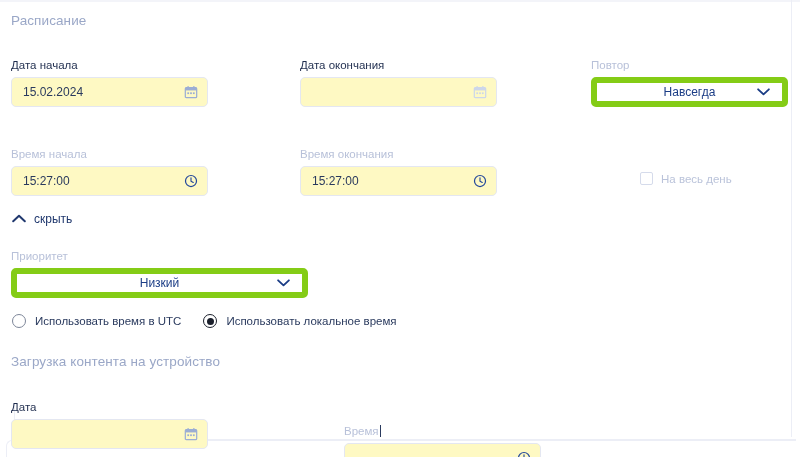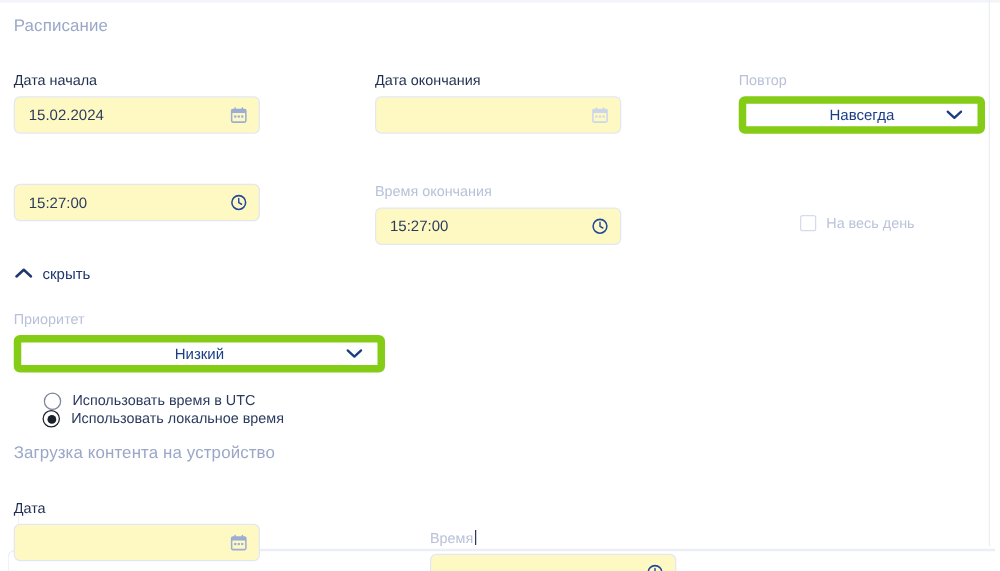--- a/index.html
+++ b/index.html
@@ -270,20 +270,21 @@
       <span class="value">Навсегда</span>
       <span class="chev">
         <svg width="13" height="9" viewBox="0 0 14 9" aria-hidden="true">
           <path d="M1.2 1.6 L7 7 L12.8 1.6" fill="none" stroke="#1b3d86" stroke-width="2" stroke-linecap="round" stroke-linejoin="round"></path>
         </svg>
       </span>
     </div>
   </div>
 
   <div class="field" style="left:11px; top:147px; width:197px;">
+    <div class="field-label label-muted">Время начала</div>
     <div class="control">
       <span class="value">15:27:00</span>
       <span class="trail-icon">
         <svg width="14" height="14" viewBox="0 0 16 16" aria-hidden="true">
           <circle cx="8" cy="8" r="6.3" fill="none" stroke="#23489b" stroke-width="1.4"></circle>
           <path d="M8 4.4 L8 8.2 L10.6 9.6" fill="none" stroke="#23489b" stroke-width="1.3" stroke-linecap="round" stroke-linejoin="round"></path>
         </svg>
       </span>
     </div>
   </div>
@@ -320,21 +321,21 @@
     <div class="select-control">
       <span class="value">Низкий</span>
       <span class="chev">
         <svg width="13" height="9" viewBox="0 0 14 9" aria-hidden="true">
           <path d="M1.2 1.6 L7 7 L12.8 1.6" fill="none" stroke="#1b3d86" stroke-width="2" stroke-linecap="round" stroke-linejoin="round"></path>
         </svg>
       </span>
     </div>
   </div>
 
-  <div class="radio-group" style="left:12px; top:314px;flex-direction:column;">
+  <div class="radio-group" style="left:12px; top:314px;">
     <div class="radio-item">
       <span class="radio-outer"></span>
       <span class="radio-label">Использовать время в UTC</span>
     </div>
     <div class="radio-item" style="margin-left:22px;">
       <span class="radio-outer checked">
         <span class="radio-dot"></span>
       </span>
       <span class="radio-label">Использовать локальное время</span>
     </div>

